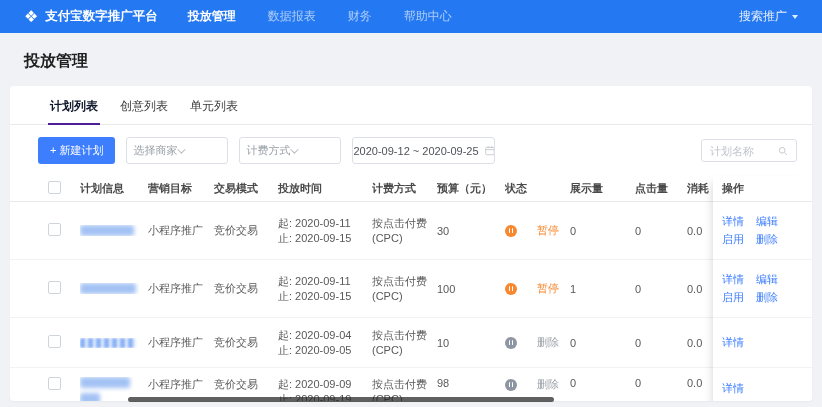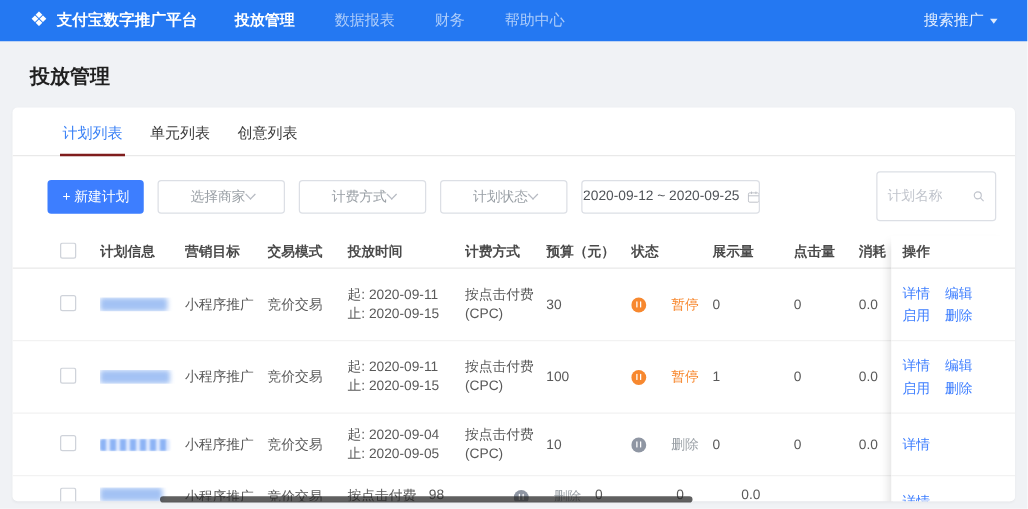--- a/index.html
+++ b/index.html
@@ -18,30 +18,30 @@
   .caret { width:0; height:0; border-left:3.5px solid transparent; border-right:3.5px solid transparent; border-top:4px solid rgba(255,255,255,.85); display:inline-block; }
   .avatar { width:18px; height:18px; border-radius:50%; background:#fff; display:inline-flex; align-items:center; justify-content:center; }
 
   
   .page-title { margin:18px 0 0 24px; font-size:16px; font-weight:700; color:#1f1f1f; }
   .card { position:absolute; left:10px; right:10px; top:86px; height:315px; background:#fff; border-radius:4px; box-shadow:0 1px 2px rgba(0,0,0,.04); overflow:hidden; }
 
   
   .tabs { display:flex; padding:10px 0 0 38px; gap:18px; border-bottom:1px solid #e9e9e9; }
   .tab { font-size:12px; color:#3c3c3c; padding:2px 2px 8px 2px; cursor:pointer; }
-  .tab.active { color:#3b82f6; border-bottom:2px solid #7f1d1d; margin-bottom:-1px; }
+  .tab.active { color:#0f172a; border-bottom:2px solid #4c1d95; margin-bottom:-1px;font-weight:bold; }
 
   
   .toolbar { display:flex; align-items:center; margin:12px 15px 0 28px; }
   .btn-primary { background:#3d7eff; color:#fff; font-size:11px; height:27px; padding:0 12px; border:none; border-radius:3px; cursor:pointer; font-family:inherit; white-space:nowrap; }
   .filters { display:flex; }
-  .select { width:102px; height:27px; margin-left:11px; border:1px solid #dcdfe5; border-radius:3px; background:#fff; display:flex; align-items:center; justify-content:center; padding:0 19px; font-size:11px; color:#9aa0a6; cursor:pointer; }
+  .select { width:102px; height:27px; margin-left:11px; border:1px solid #dcdfe5; border-radius:3px; background:#fff; display:flex; align-items:center; justify-content:flex-start; padding:0 6px; font-size:11px; color:#9aa0a6; cursor:pointer; }
   .vcaret { width:6px; height:6px; border-right:1px solid #b6bac2; border-bottom:1px solid #b6bac2; transform:rotate(45deg) translateY(-2px); }
   .date-range { margin-left:11px; width:143px; height:27px; border:1px solid #dcdfe5; border-radius:3px; background:#fff; display:flex; align-items:center; justify-content:center; gap:6px; font-size:11px; color:#4f5358; cursor:pointer; white-space:nowrap; }
-  .search { margin-left:auto; width:96px; height:40px; border:1px solid #dcdfe5; border-radius:3px; background:#fff; display:flex; align-items:center; padding:0 8px; gap:4px; }
+  .search { margin-left:auto; width:96px; height:23px; border:1px solid #dcdfe5; border-radius:3px; background:#fff; display:flex; align-items:center; padding:0 8px; gap:4px; }
   .search input { border:none; outline:none; width:100%; font-size:11px; color:#333; font-family:inherit; background:transparent; }
   .search input::placeholder { color:#c0c4cc; }
 
   
   .table { position:relative; margin-top:12px; }
   .thead, .trow { display:flex; align-items:center; padding-left:38px; }
   .thead { height:26px; border-bottom:1px solid #e9e9e9; font-size:11px; font-weight:700; color:#4a4a4a; }
   .trow { font-size:11px; color:#595959; border-bottom:1px solid #f2f2f2; }
   .trow:nth-child(1){height:58px} .trow:nth-child(2){height:58px}
   .trow:nth-child(3){height:50px} .trow:nth-child(4){height:60px; align-items:flex-start; padding-top:9px;}
@@ -92,37 +92,33 @@
       <span class="caret"></span>
     </div>
   </div>
 </div>
 
 <div class="page-title">投放管理</div>
 
 <div class="card">
   <div class="tabs" id="tabs">
       <span class="tab active">计划列表</span>
+      <span class="tab">创意列表</span>
       <span class="tab">单元列表</span>
-      <span class="tab">创意列表</span>
     </div>
 
   <div class="toolbar">
     <button class="btn-primary">+ 新建计划</button>
     <div class="filters" id="filters">
         <div class="select">
      <span>选择商家</span>
      <span class="vcaret"></span>
    </div>
         <div class="select">
      <span>计费方式</span>
-     <span class="vcaret"></span>
-   </div>
-        <div class="select">
-     <span>计划状态</span>
      <span class="vcaret"></span>
    </div>
       </div>
     <div class="date-range">
       <span>2020-09-12 ~ 2020-09-25</span>
       <svg width="11" height="11" viewBox="0 0 14 14">
         <rect x="1" y="2.5" width="12" height="10.5" rx="1.5" fill="none" stroke="#b6bac2"></rect>
         <line x1="1" y1="5.8" x2="13" y2="5.8" stroke="#b6bac2"></line>
         <line x1="4.5" y1="1" x2="4.5" y2="3.8" stroke="#b6bac2"></line>
         <line x1="9.5" y1="1" x2="9.5" y2="3.8" stroke="#b6bac2"></line>
@@ -240,20 +236,24 @@
     <span class="cell c10">0.0</span>
   </div>
         <div class="trow">
     <span class="cell c0"><span class="cb"></span></span>
     <span class="cell c1">
             <span class="blur" style="width:50px"></span>
             <span class="blur" style="width:20px"></span>
           </span>
     <span class="cell c2">小程序推广</span>
     <span class="cell c3">竞价交易</span>
+    <span class="cell c4 two-line">
+            <div>起: 2020-09-09</div>
+            <div>止: 2020-09-19</div>
+          </span>
     <span class="cell c5 two-line">
             <div>按点击付费</div>
             <div>(CPC)</div>
           </span>
     <span class="cell c6">98</span>
     <span class="cell c7">
       <span class="status deleted">
         <span class="sic">
                 <i></i>
                 <i></i>

